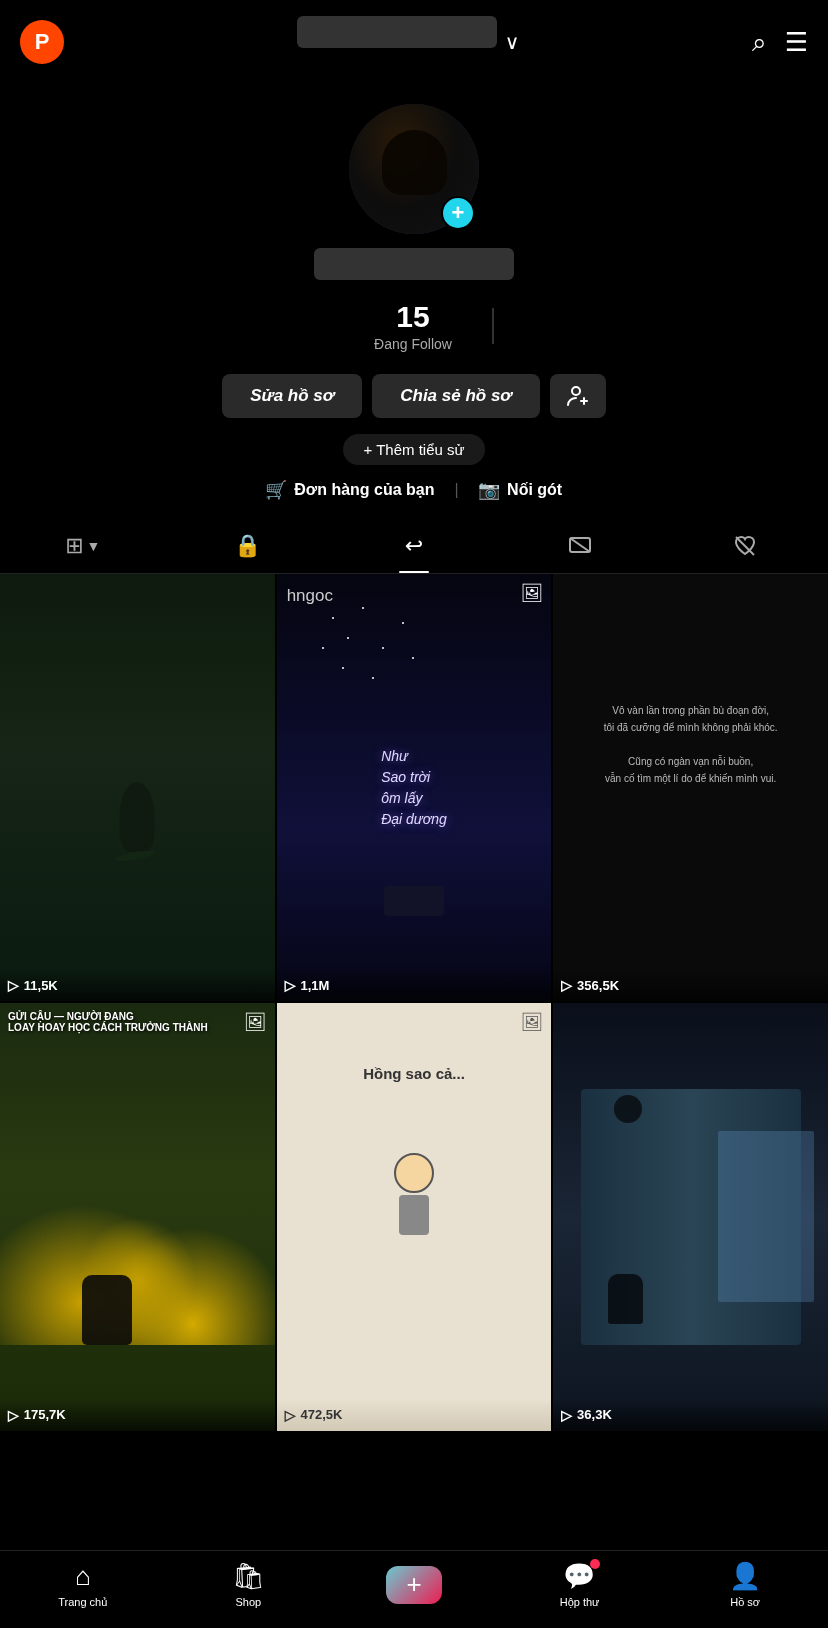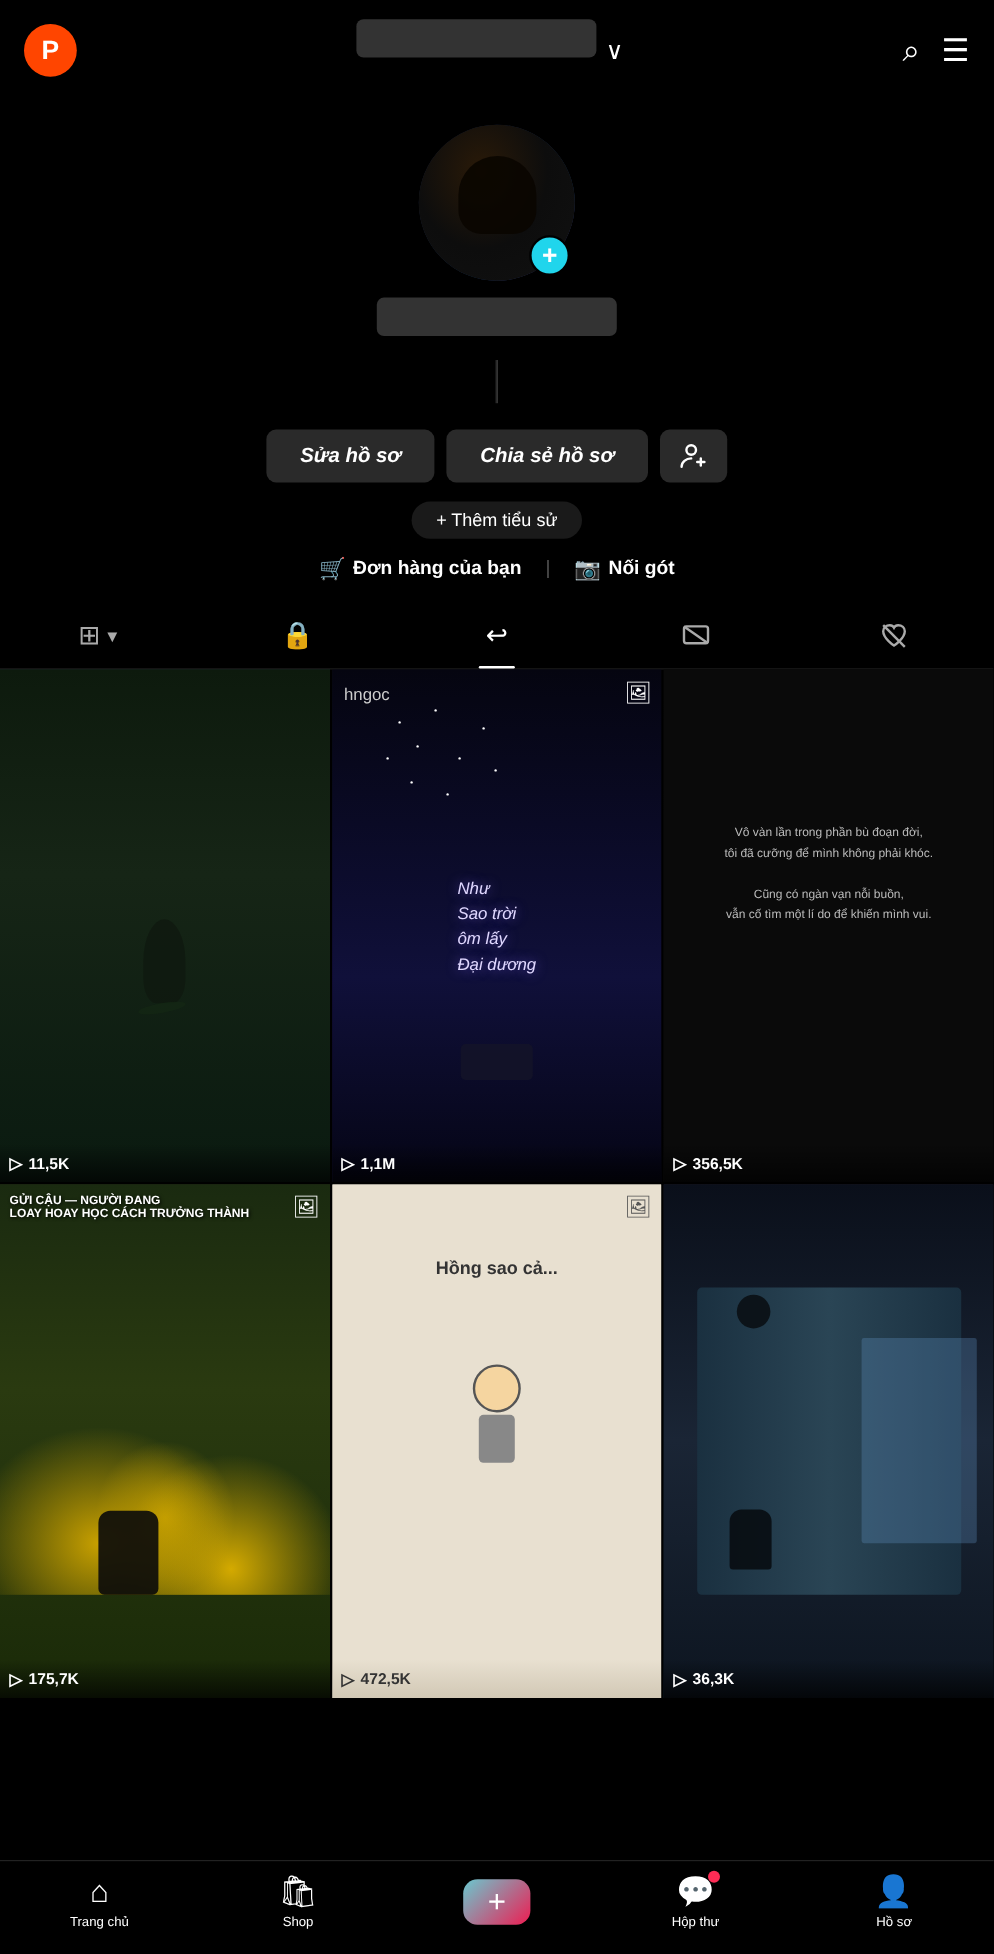--- a/index.html
+++ b/index.html
@@ -373,20 +373,24 @@
         <div style="position:absolute;top:0;left:0;right:0;bottom:0;background:radial-gradient(ellipse at 40% 30%, #2a1a08 0%, #0d0d0d 50%, #111 100%);border-radius:50%;"></div>
         <div style="position:absolute;top:20%;left:25%;width:50%;height:50%;background:rgba(10,5,0,0.9);border-radius:50% 50% 30% 30%;"></div>
       </div>
     </div>
     <div class="add-btn">+</div>
   </div>
 
   <div class="display-name"></div>
 
   <div class="stats-row">
+    <div class="stat-item">
+      <span class="stat-number">15</span>
+      <span class="stat-label">Đang Follow</span>
+    </div>
     <div class="stat-divider"></div>
     <div class="stat-divider"></div>
   </div>
 
   <div class="action-buttons">
     <button class="btn-edit">Sửa hồ sơ</button>
     <button class="btn-share">Chia sẻ hồ sơ</button>
     <button class="btn-add-friend">
       <svg width="24" height="24" viewBox="0 0 24 24" fill="none" xmlns="http://www.w3.org/2000/svg">
         <circle cx="10" cy="7" r="4" stroke="white" stroke-width="2" fill="none"></circle>
@@ -455,21 +459,21 @@
         <span class="play-icon">▷</span>
         <span>11,5K</span>
       </div>
     </div>
   </div>
 
   <div class="video-thumb vid2-bg">
     <div style="position:absolute;top:0;left:0;right:0;bottom:0;background:linear-gradient(180deg, #050510 0%, #0a0a25 30%, #10103a 60%, #050515 100%);"></div>
 
     <div style="position:absolute;top:10%;left:20%;width:2px;height:2px;background:#fff;border-radius:50%;box-shadow:15px 20px #fff,30px -10px #fff,50px 30px #fff,70px 5px #fff,10px 50px #fff,80px 40px #fff,40px 60px #fff,-10px 30px #fff;"></div>
-    <div class="vid2-small-text" style="font-size:14px;color:#ccc;">hngoc</div>
+    <div class="vid2-small-text" style="font-size:17px;color:#ccc;">hngoc</div>
     <div class="vid2-title">
       <div style="font-size:14px;color:#e0d8ff;font-style:italic;line-height:1.5;text-shadow:0 0 10px rgba(100,80,200,0.8);">
         Như<br>Sao trời<br>ôm lấy<br>Đại dương
       </div>
     </div>
 
     <div style="position:absolute;bottom:20%;left:50%;transform:translateX(-50%);width:60px;height:30px;background:rgba(20,20,40,0.8);border-radius:4px;"></div>
     <div class="photo-badge">🖼</div>
     <div class="video-overlay">
       <div class="video-views">

